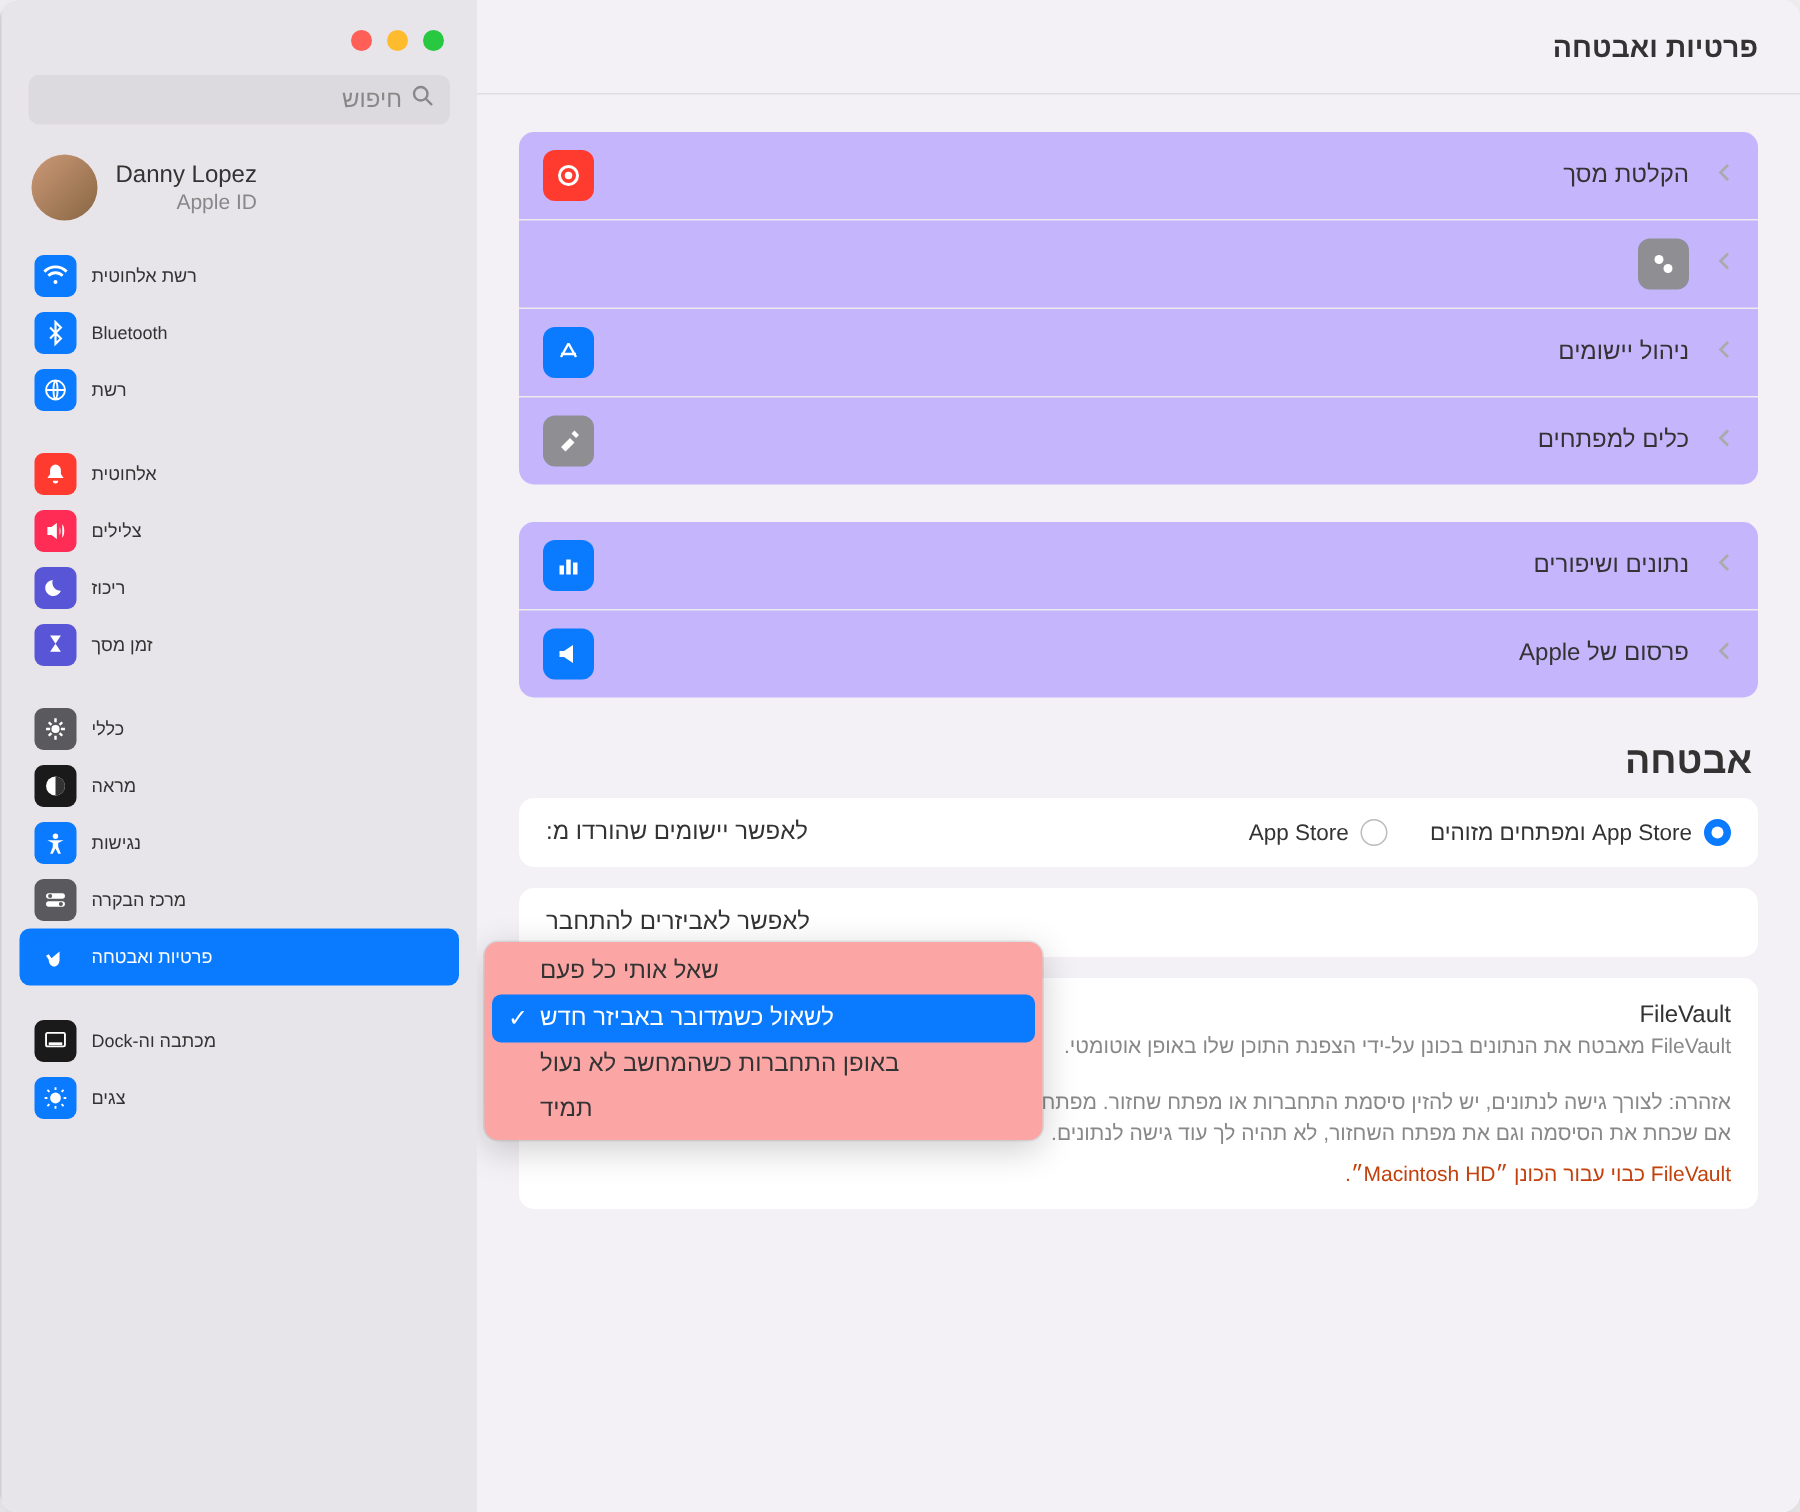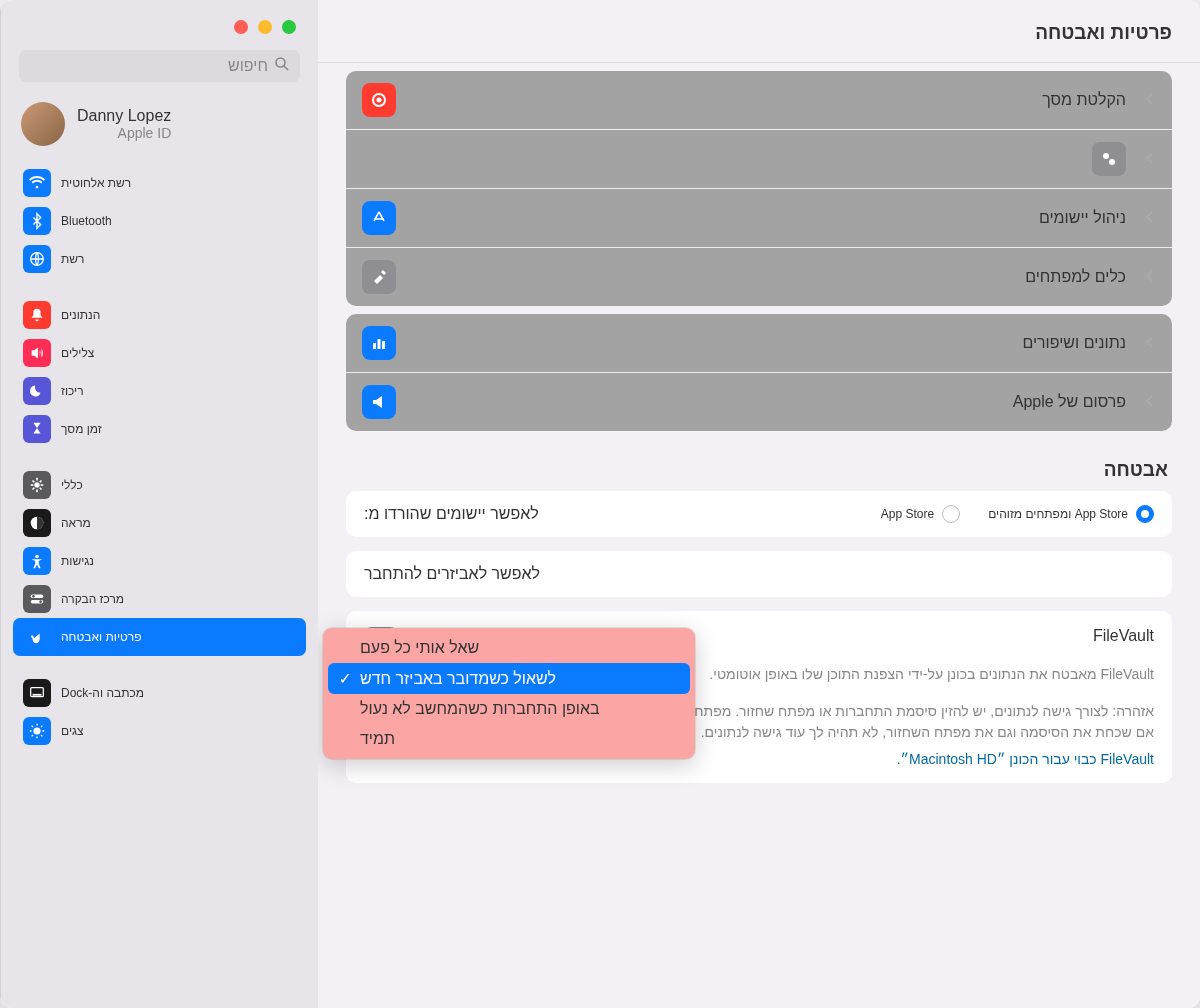--- a/index.html
+++ b/index.html
@@ -32,48 +32,48 @@
 .nav-item { display: flex; align-items: center; gap: 10px; padding: 5px 10px; border-radius: 7px; cursor: default; justify-content: flex-end; font-size: 12px; color: #333; }
 .nav-item.selected { background: #0a7bff; color: #fff; }
 .nav-icon { width: 28px; height: 28px; border-radius: 6px; display: flex; align-items: center; justify-content: center; flex-shrink: 0; }
 .nav-icon svg { width: 18px; height: 18px; }
 
 
 .main { flex: 1; display: flex; flex-direction: column; background: #f3f1f5; }
 .main-header { padding: 22px 28px 18px; font-size: 19px; font-weight: 700; text-align: right; color: #333; border-bottom: 1px solid #e0dee2; background: #f3f1f5; }
 .main-body { flex: 1; overflow-y: auto; padding: 0 28px 28px; }
 
-.list-card { background: #a3a3a3; border-radius: 10px; margin-top: 8px; overflow: hidden; }
+.list-card { background: #c4b5fd; border-radius: 10px; margin-top: 25px; overflow: hidden; }
 .list-row { display: flex; align-items: center; padding: 12px 16px; gap: 12px; border-bottom: 1px solid #ececec; }
 .list-row:last-child { border-bottom: none; }
 .row-icon { width: 34px; height: 34px; border-radius: 8px; display: flex; align-items: center; justify-content: center; flex-shrink: 0; }
 .row-icon svg { width: 20px; height: 20px; }
 .row-label { flex: 1; text-align: right; font-size: 16px; color: #333; }
 .chevron { width: 18px; height: 18px; }
 .chevron svg { width: 12px; height: 12px; fill: #aaa; transform: scaleX(-1); }
 
-.section-title { font-size: 19px; font-weight: 700; text-align: right; color: #333; margin-top: 28px; margin-bottom: 10px; padding-right: 4px; }
+.section-title { font-size: 25px; font-weight: 700; text-align: right; color: #333; margin-top: 28px; margin-bottom: 10px; padding-right: 4px; }
 
 .settings-card { background: #fff; border-radius: 10px; margin-top: 6px; }
 .settings-row { display: flex; align-items: center; padding: 14px 18px; gap: 20px; border-bottom: 1px solid #ececec; }
 .settings-row:last-child { border-bottom: none; }
 .settings-label { font-size: 16px; color: #333; text-align: right; }
 .radio-group { display: flex; gap: 28px; align-items: center; flex: 1; justify-content: flex-start; }
 .radio-opt { display: flex; align-items: center; gap: 8px; }
 .radio { width: 18px; height: 18px; border-radius: 50%; border: 1px solid #bbb; position: relative; flex-shrink: 0; }
 .radio.checked { border-color: #0a7bff; background: #0a7bff; }
 .radio.checked::after { content: ""; position: absolute; inset: 4px; background: #fff; border-radius: 50%; }
-.opt-label { font-size: 12px; color: #333; }
+.opt-label { font-size: 15px; color: #333; }
 
 .fv-row { display: flex; gap: 14px; padding: 16px 18px 10px; align-items: flex-start; }
 .fv-text { text-align: right; flex: 1; }
-.fv-title { font-size: 16px; color: #333; margin-bottom: 20px; }
+.fv-title { font-size: 16px; color: #333; margin-bottom: 2px; }
 .fv-desc { font-size: 14px; color: #888; line-height: 1.4; }
 .fv-warn { font-size: 14px; color: #888; line-height: 1.5; padding: 6px 18px 8px; text-align: right; }
-.fv-status { font-size: 14px; color: #0369a1; padding: 0 18px 16px; text-align: right; }
+.fv-status { font-size: 14px; color: #c2410c; padding: 0 18px 16px; text-align: right; }
 
 
 .dropdown { position: absolute; background: #fca5a5; border-radius: 9px; box-shadow: 0 6px 24px rgba(0,0,0,0.2), 0 0 0 1px rgba(0,0,0,0.08); padding: 5px; z-index: 100; width: 372px; }
 .dropdown-item { padding: 6px 14px 6px 10px; border-radius: 6px; font-size: 16px; color: #333; text-align: right; display: flex; justify-content: flex-end; align-items: center; gap: 8px; }
 .dropdown-item.selected { background: #0a7bff; color: #fff; }
 .check { width: 14px; display: inline-block; }
 
 
 .ic-blue { background: #0a7bff; }
 .ic-red { background: #ff3b30; }
@@ -280,21 +280,21 @@
             <span class="nav-icon ic-blue">
               <svg viewBox="0 0 20 20" fill="none" stroke="#fff" stroke-width="1.4">
                 <circle cx="10" cy="10" r="7"></circle>
                 <path d="M3 10h14M10 3c2 2 2 12 0 14M10 3c-2 2-2 12 0 14"></path>
               </svg>
             </span>
           </div>
         </div>
       <div class="nav-group" id="g2">
           <div class="nav-item">
-            <span>הנתונים</span>
+            <span>אלחוטית</span>
             <span class="nav-icon ic-red">
               <svg viewBox="0 0 20 20" fill="#fff">
                 <path d="M10 3a4 4 0 014 4v3l2 3H4l2-3V7a4 4 0 014-4zM8 15a2 2 0 004 0"></path>
               </svg>
             </span>
           </div>
           <div class="nav-item">
             <span>צלילים</span>
             <span class="nav-icon ic-pink">
               <svg viewBox="0 0 20 20" fill="#fff">

